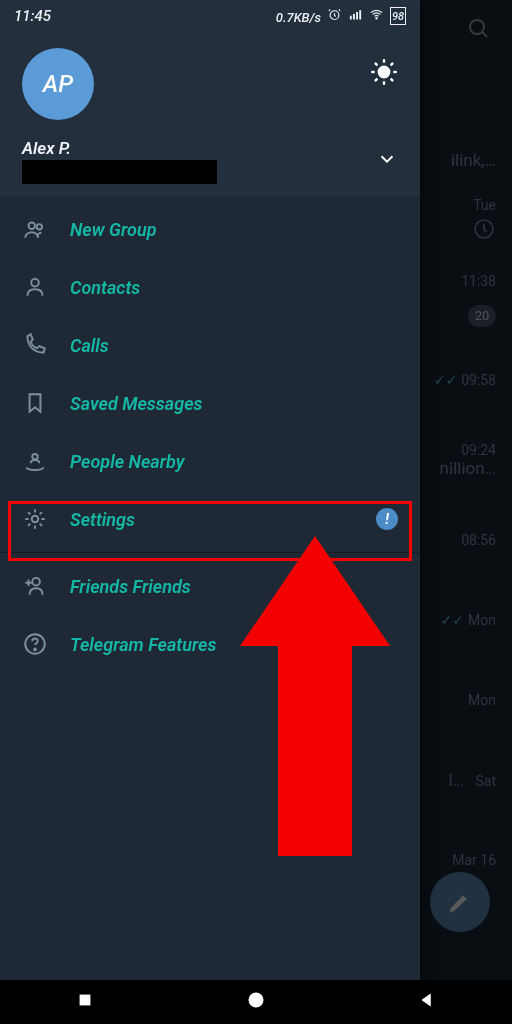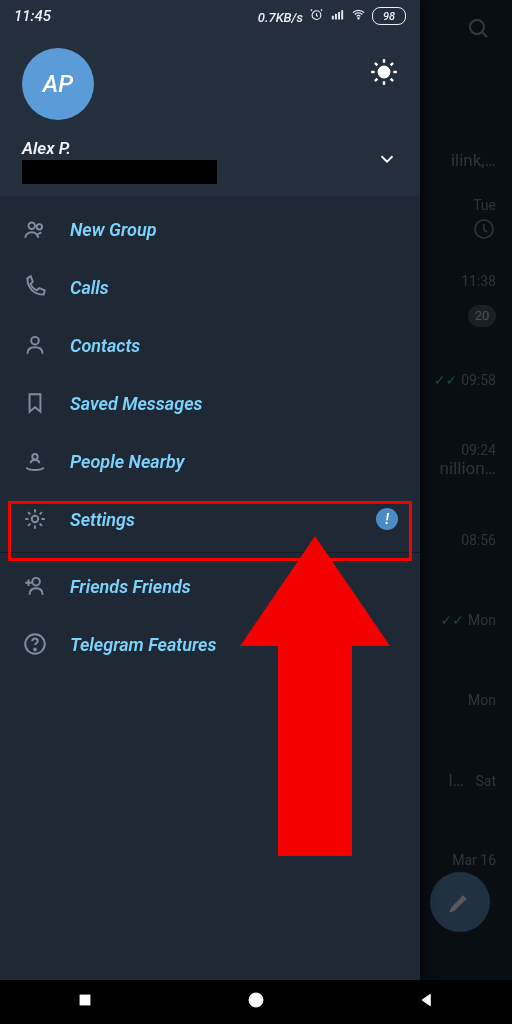--- a/index.html
+++ b/index.html
@@ -74,21 +74,21 @@
   .statusbar {
     height: 32px;
     display:flex; align-items:center; justify-content:space-between;
     padding: 0 14px;
     background: #242f3d;
     color:#eaf0f5; font-size:15px; font-weight:500;
   }
   .statusbar .right { display:flex; align-items:flex-end; gap:6px; font-size:13px; }
   .statusbar .right svg { width:15px; height:15px; }
   .statusbar .bat {
-    width:34px; height:18px; border:1.5px solid #eaf0f5; border-radius:8px;
+    width:16px; height:18px; border:1.5px solid #eaf0f5; border-radius:0;
     font-size:11px; display:flex; align-items:center; justify-content:center;
   }
   .header {
     background:#242f3d;
     padding: 16px 22px 12px 22px;
   }
   .header-top { display:flex; justify-content:space-between; align-items:flex-start; }
   .avatar {
     width:72px; height:72px; border-radius:36px;
     background:#5a9bd8; color:#fff; font-size:24px; font-weight:500;
@@ -115,21 +115,21 @@
     height:58px;
     padding: 0 22px;
     position:relative;
   }
   .item .icon {
     width:40px;
     display:flex; align-items:center;
   }
   .item .icon svg { width:26px; height:26px; stroke:#7f8e9d; fill:none; stroke-width:1.8; }
   .item .lbl {
-    color:#7dd3fc; font-size:18px; font-weight:600;
+    color:#14b8a6; font-size:18px; font-weight:600;
     margin-left:8px;
   }
   .item .alert {
     position:absolute; right:22px; top:50%; transform:translateY(-50%);
     width:22px; height:22px; border-radius:11px;
     background:#4b8cc7; color:#fff; font-size:14px; font-weight:700;
     display:flex; align-items:center; justify-content:center;
   }
   .sep {
     height:1px; background:#141c25; margin:4px 0 4px 0;
@@ -300,33 +300,33 @@
               <circle cx="16" cy="10" r="2.5"></circle>
               <path d="M3 20c0-3 3-5 6-5s6 2 6 5"></path>
               <path d="M14 19c0-2 2-3.5 4-3.5"></path>
             </svg>
           </span>
         <span class="lbl">New Group</span>
       </div>
       <div class="item">
         <span class="icon">
             <svg viewBox="0 0 24 24">
-              <path d="M5 4c0 9 6 15 15 15l1-4-5-2-2 2c-3-1-5-3-6-6l2-2-2-5-3 2z"></path>
-            </svg>
-          </span>
-        <span class="lbl">Calls</span>
-      </div>
-      <div class="item">
-        <span class="icon">
-            <svg viewBox="0 0 24 24">
               <circle cx="12" cy="8" r="3.5"></circle>
               <path d="M5 20c0-4 3-6 7-6s7 2 7 6"></path>
             </svg>
           </span>
         <span class="lbl">Contacts</span>
+      </div>
+      <div class="item">
+        <span class="icon">
+            <svg viewBox="0 0 24 24">
+              <path d="M5 4c0 9 6 15 15 15l1-4-5-2-2 2c-3-1-5-3-6-6l2-2-2-5-3 2z"></path>
+            </svg>
+          </span>
+        <span class="lbl">Calls</span>
       </div>
       <div class="item">
         <span class="icon">
             <svg viewBox="0 0 24 24">
               <path d="M7 4h10v16l-5-4-5 4V4z"></path>
             </svg>
           </span>
         <span class="lbl">Saved Messages</span>
       </div>
       <div class="item">

